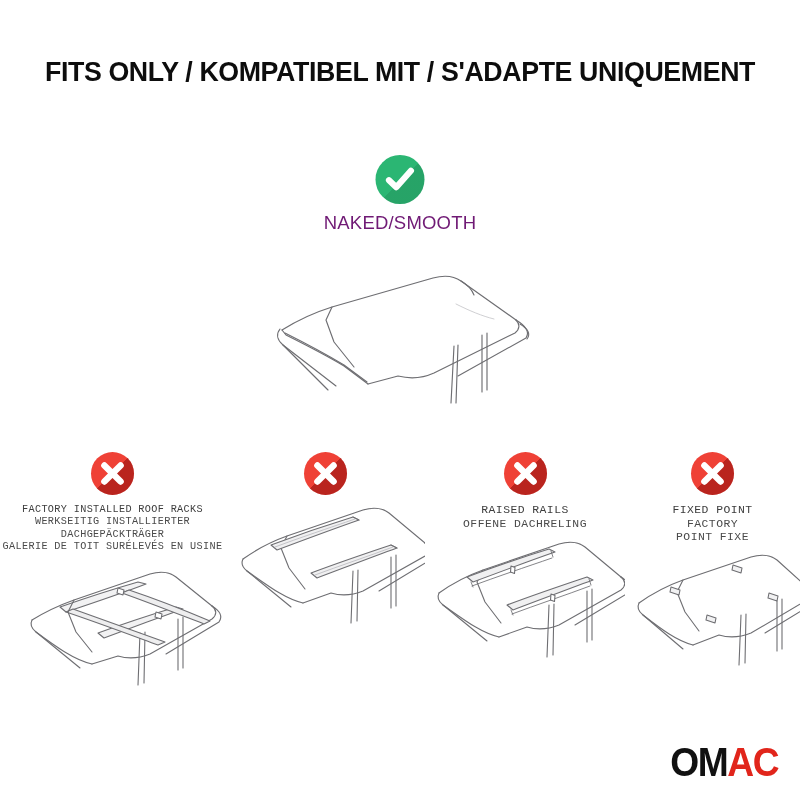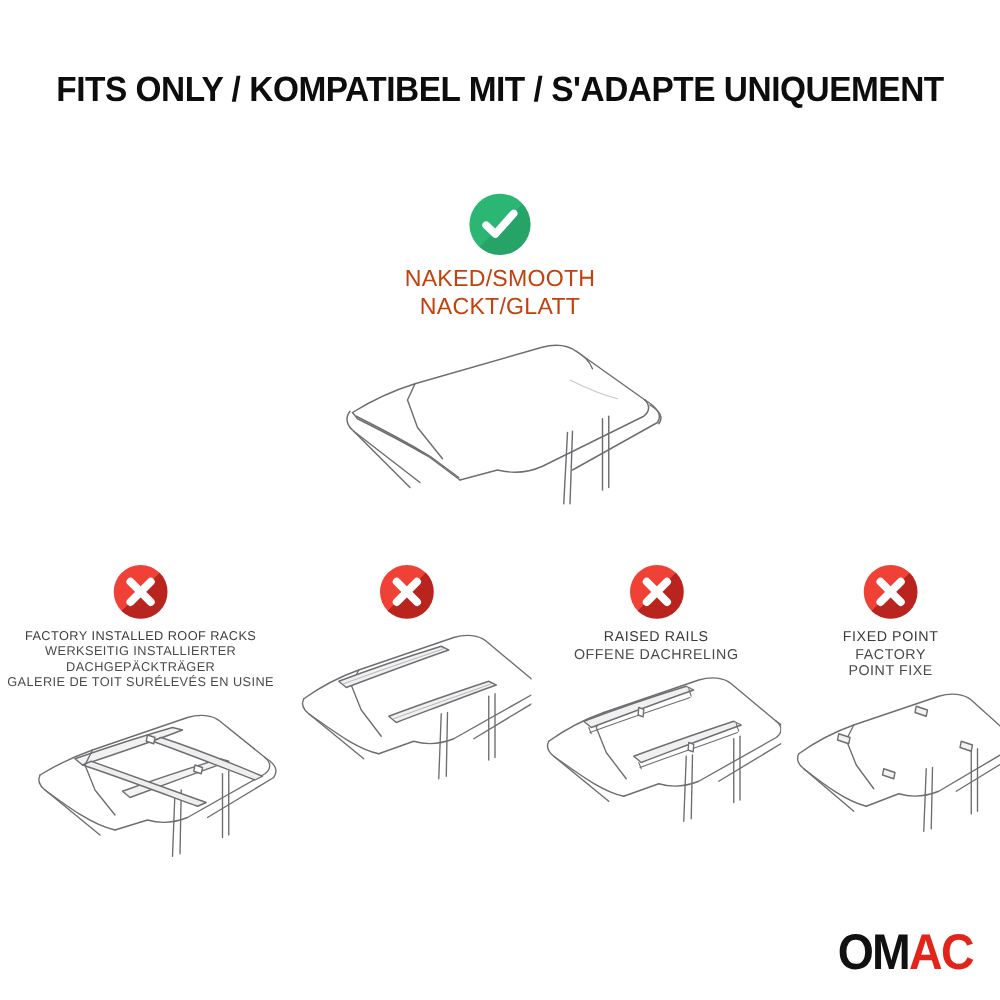--- a/index.html
+++ b/index.html
@@ -67,21 +67,21 @@
   .x-circle .shadow{
     background:linear-gradient(135deg, rgba(0,0,0,0) 50%, rgba(120,0,0,0.45) 50%);
   }
 
   
   #ok-label{
     position:absolute;
     left:0;right:0;
     top:212px;
     text-align:center;
-    color:#c2410c;
+    color:#701a75;
     font-size:18.5px;
     line-height:22px;
     letter-spacing:0.2px;
   }
   #ok-art{
     position:absolute;
     left:258px;
     top:272px;
     width:300px;
     height:135px;
@@ -90,20 +90,21 @@
   
   #bottom-row{
     position:absolute;
     left:0;
     top:452px;
     width:800px;
     display:flex;
   }
   .col{
     position:relative;
+    font-family:Liberation Mono, monospace;
   }
   .col-0{width:225px;}
   .col-1{width:200px;}
   .col-2{width:200px;}
   .col-3{width:175px;}
 
   .col-label{
     margin-top:9px;
     text-align:center;
     color:#3c3c3c;
@@ -146,21 +147,20 @@
   <div id="check-circle" class="icon-circle">
     <div class="shadow"></div>
     <svg viewBox="0 0 49 49">
       <path d="M13.5 25.2 L20.8 32.2 L35.4 15.8" fill="none" stroke="#ffffff" stroke-width="6.2" stroke-linecap="round" stroke-linejoin="round"></path>
     </svg>
   </div>
 </div>
 
 <div id="ok-label">
   <div>NAKED/SMOOTH</div>
-  <div>NACKT/GLATT</div>
 </div>
 
 <div id="ok-art">
   <svg width="300" height="135" viewBox="0 0 300 135">
     <g fill="none" stroke="#6e6e72" stroke-width="1.15" stroke-linejoin="round" stroke-linecap="round">
 
       <path d="M24 58 C40 48 58 40 74 35 L175 6 C186 3 196 4 203 9 L258 48"></path>
       <path d="M24 58 L28 63 C46 72 66 82 86 94 L110 112"></path>
       <path d="M258 48 C262 52 262 57 257 61 L176 101 C165 106 152 107 140 104 L110 112"></path>
 

